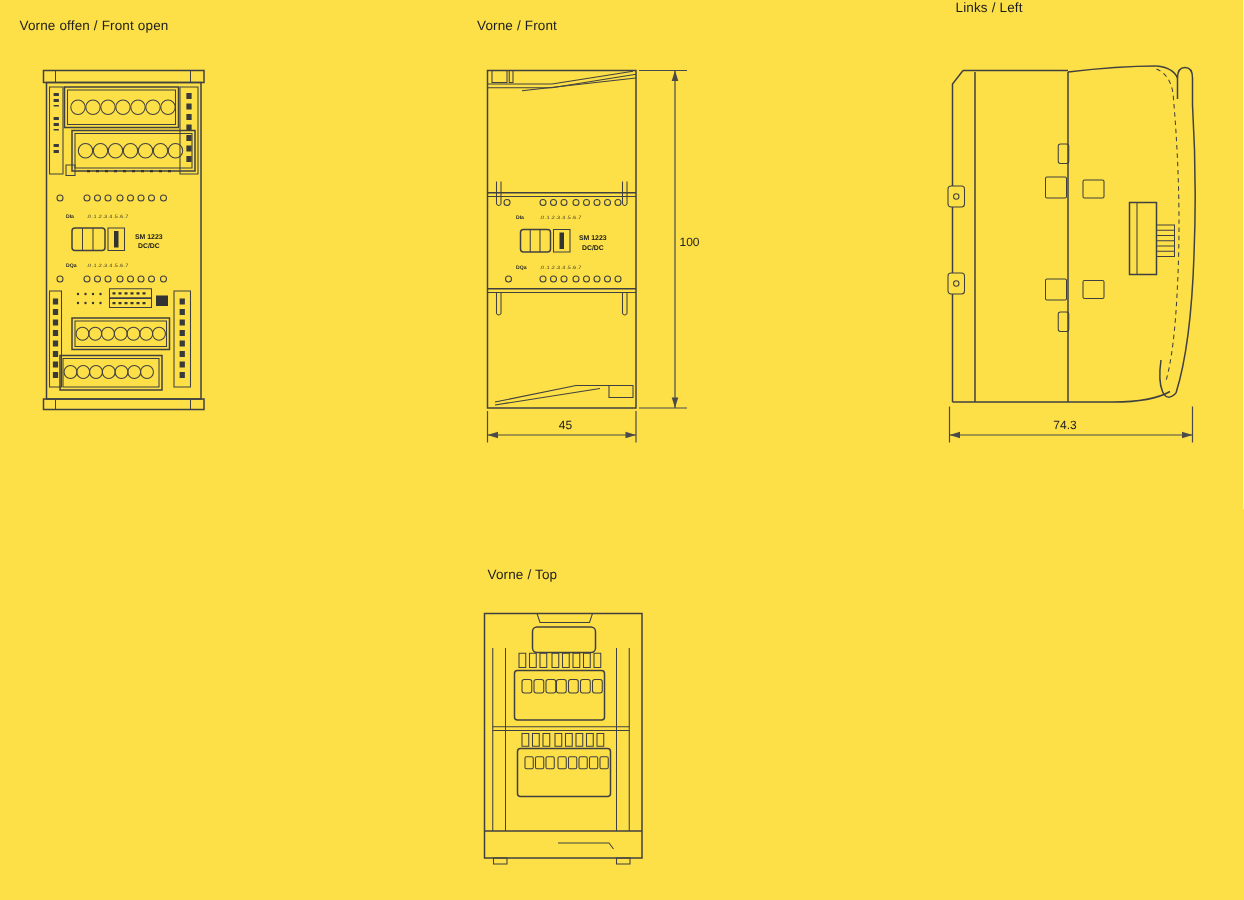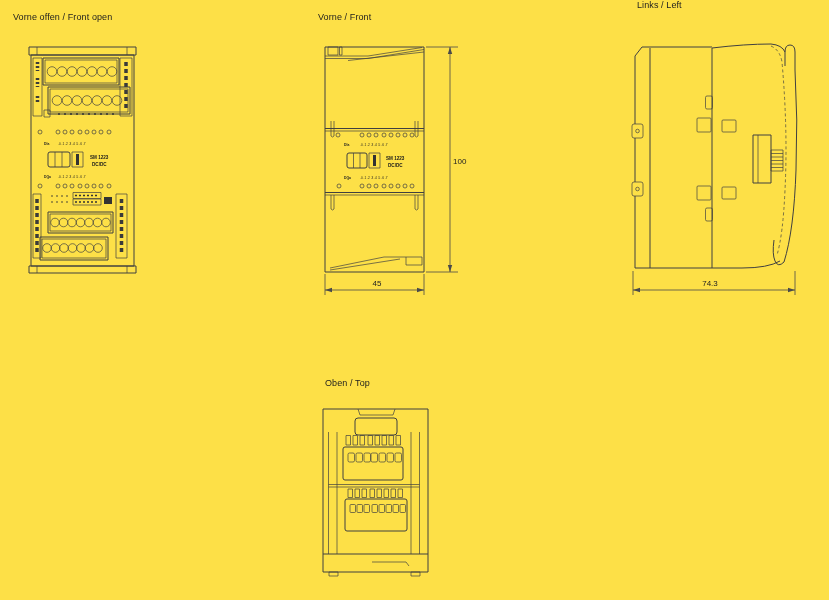--- a/index.html
+++ b/index.html
@@ -21,21 +21,21 @@
   .blk{fill:#333;stroke:none;}
 </style>
 </head>
 <body>
 
 <div id="canvas">
 
   <div class="view-title" style="left:13px;top:12px;">Vorne offen / Front open</div>
   <div class="view-title" style="left:318px;top:12px;text-align:right;">Vorne / Front</div>
   <div class="view-title" style="left:637px;top:0;">Links / Left</div>
-  <div class="view-title" style="left:325px;top:378px;">Oben / Top</div>
+  <div class="view-title" style="left:325px;top:378px;">Vorne / Top</div>
 
   <svg style="left:28px;top:44px;" width="112" height="232" viewBox="0 0 112 232">
     <g>
       <rect class="ln" x="1" y="3" width="107" height="8"></rect>
       <line class="fn" x1="9" y1="3" x2="9" y2="11"></line>
         <line class="fn" x1="99" y1="3" x2="99" y2="11"></line>
       <rect class="ln" x="3" y="11" width="103" height="211"></rect>
       <rect class="ln" x="1" y="222" width="107" height="7"></rect>
       <line class="fn" x1="9" y1="222" x2="9" y2="229"></line>
         <line class="fn" x1="99" y1="222" x2="99" y2="229"></line>

